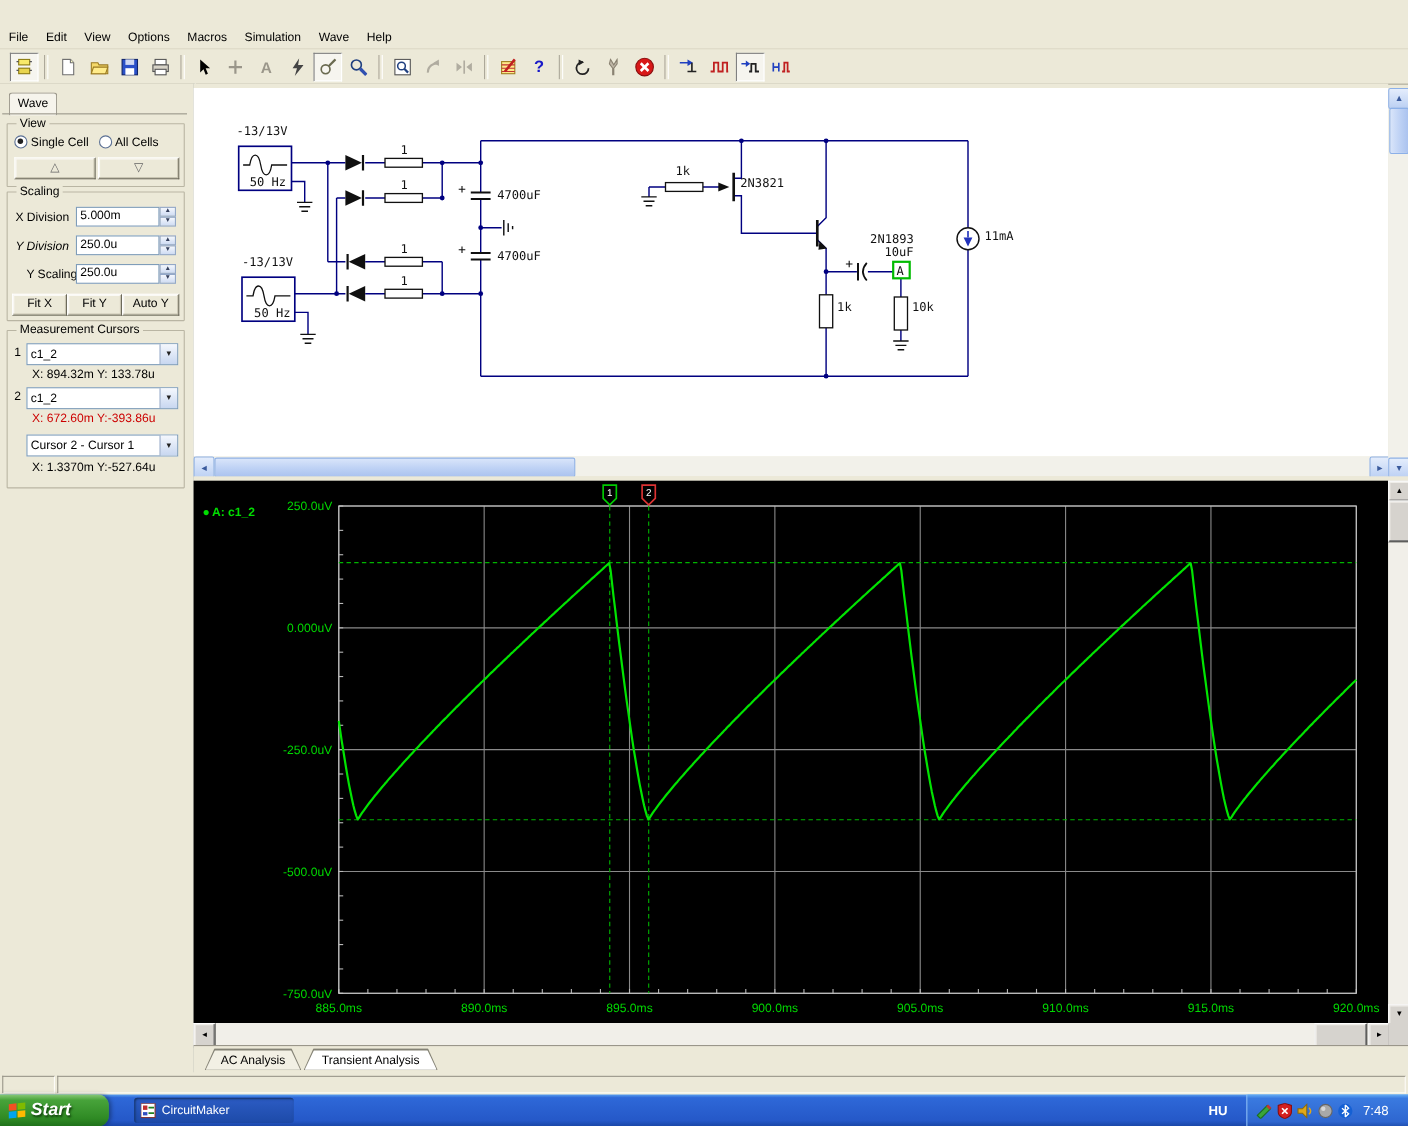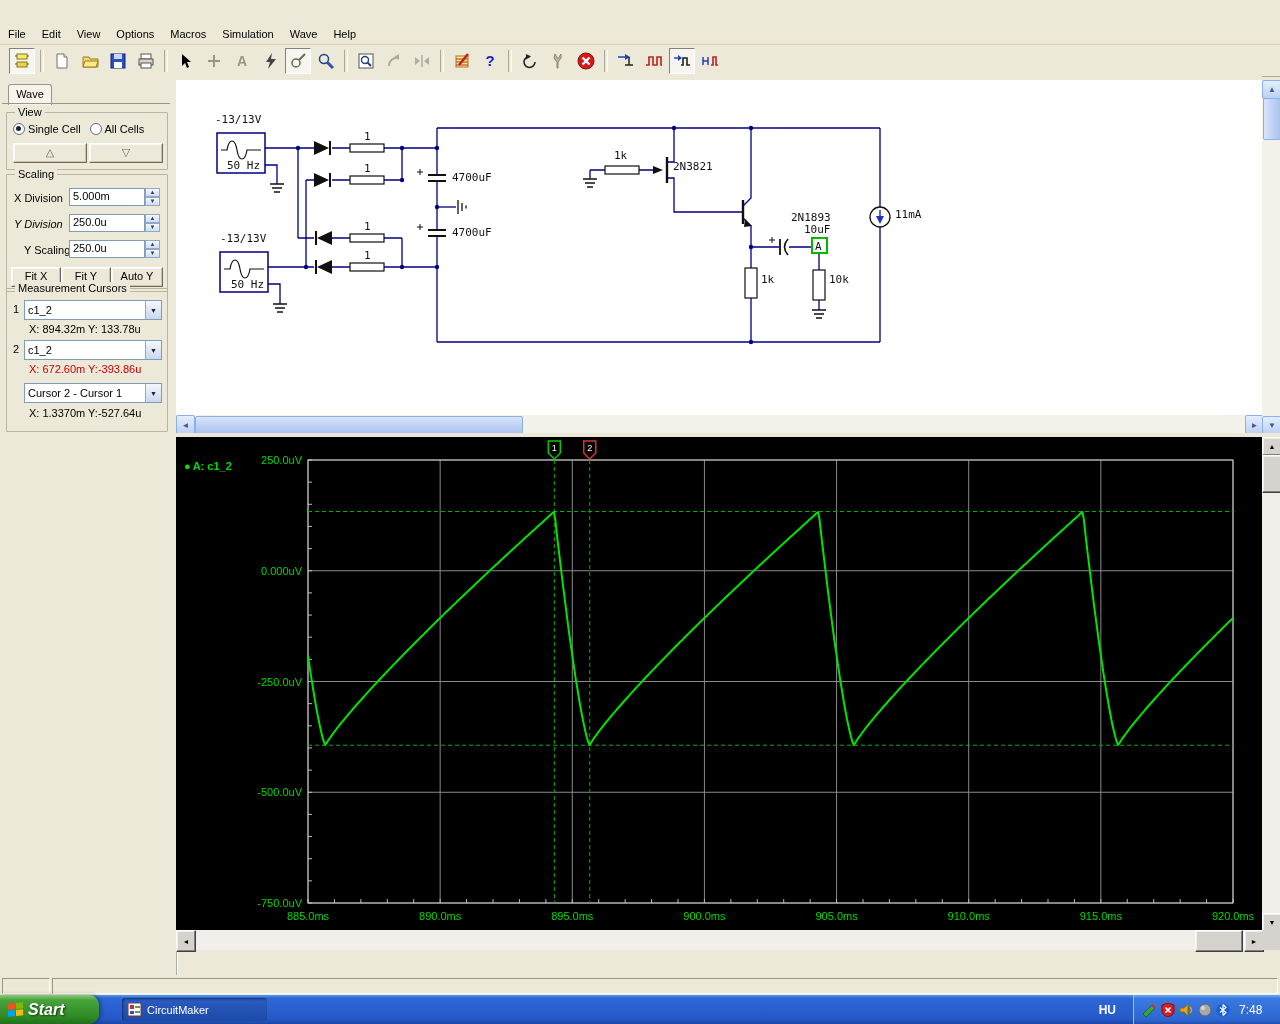--- a/index.html
+++ b/index.html
@@ -275,21 +275,21 @@
       <div class="field" style="left:62px;top:65px;width:68px;height:14px;">250.0u</div>
       <div class="spin" style="left:138px;top:65px;">
           <div>▲</div>
           <div>▼</div>
         </div>
       <div class="btn3d" style="left:4px;top:92px;width:48px;height:18px;line-height:17px;">Fit X</div>
       <div class="btn3d" style="left:54px;top:92px;width:48px;height:18px;line-height:17px;">Fit Y</div>
       <div class="btn3d" style="left:104px;top:92px;width:50px;height:18px;line-height:17px;">Auto Y</div>
     </div>
 
-    <div class="gbox" style="left:6px;top:212px;width:160px;height:142px;">
+    <div class="gbox" style="left:6px;top:224px;width:160px;height:142px;">
       <span class="gleg">Measurement Cursors</span>
       <span class="slabel" style="left:6px;top:14px;">1</span>
       <div class="combo" style="left:17px;top:11px;width:136px;height:18px;">
         <span class="ctext">c1_2</span>
         <span class="cbtn">▼</span>
       </div>
       <span class="readout" style="left:22px;top:34px;">X: 894.32m  Y: 133.78u</span>
       <span class="slabel" style="left:6px;top:54px;">2</span>
       <div class="combo" style="left:17px;top:51px;width:136px;height:18px;">
         <span class="ctext">c1_2</span>
@@ -544,20 +544,32 @@
     <div class="clbtn" style="left:1068px;top:0;width:18px;height:20px;">►</div>
   </div>
 
   <div class="abs clsb" style="left:1262px;top:437px;width:18px;height:493px;">
     <div class="clbtn" style="left:0;top:0;width:18px;height:17px;">▲</div>
     <div class="clbtn" style="left:0;top:18px;width:18px;height:36px;"></div>
     <div class="clbtn" style="left:0;top:476px;width:18px;height:17px;">▼</div>
   </div>
   <div class="abs" style="left:1262px;top:930px;width:18px;height:20px;background:#d6d3ce;"></div>
 
+  <div class="abs" style="left:176px;top:950px;width:1104px;height:25px;background:#ece9d8;border-top:1px solid #9a968a;">
+    <div class="sheettab" style="left:10px;width:88px;">
+      <div class="inner" style="background:#f2f0e4;">
+          <span>AC Analysis</span>
+        </div>
+    </div>
+    <div class="sheettab" style="left:100px;width:122px;">
+      <div class="inner" style="background:#fff;">
+          <span>Transient Analysis</span>
+        </div>
+    </div>
+  </div>
 
   <div class="abs" style="left:0;top:975px;width:1280px;height:20px;background:#ece9d8;">
     <div class="statuscell" style="left:2px;top:3px;width:46px;"></div>
     <div class="statuscell" style="left:52px;top:3px;width:1224px;"></div>
   </div>
 
   <div id="taskbar" class="abs">
     <div id="startbtn">
       <span class="flag">
         <i style="background:#f25022"></i>

